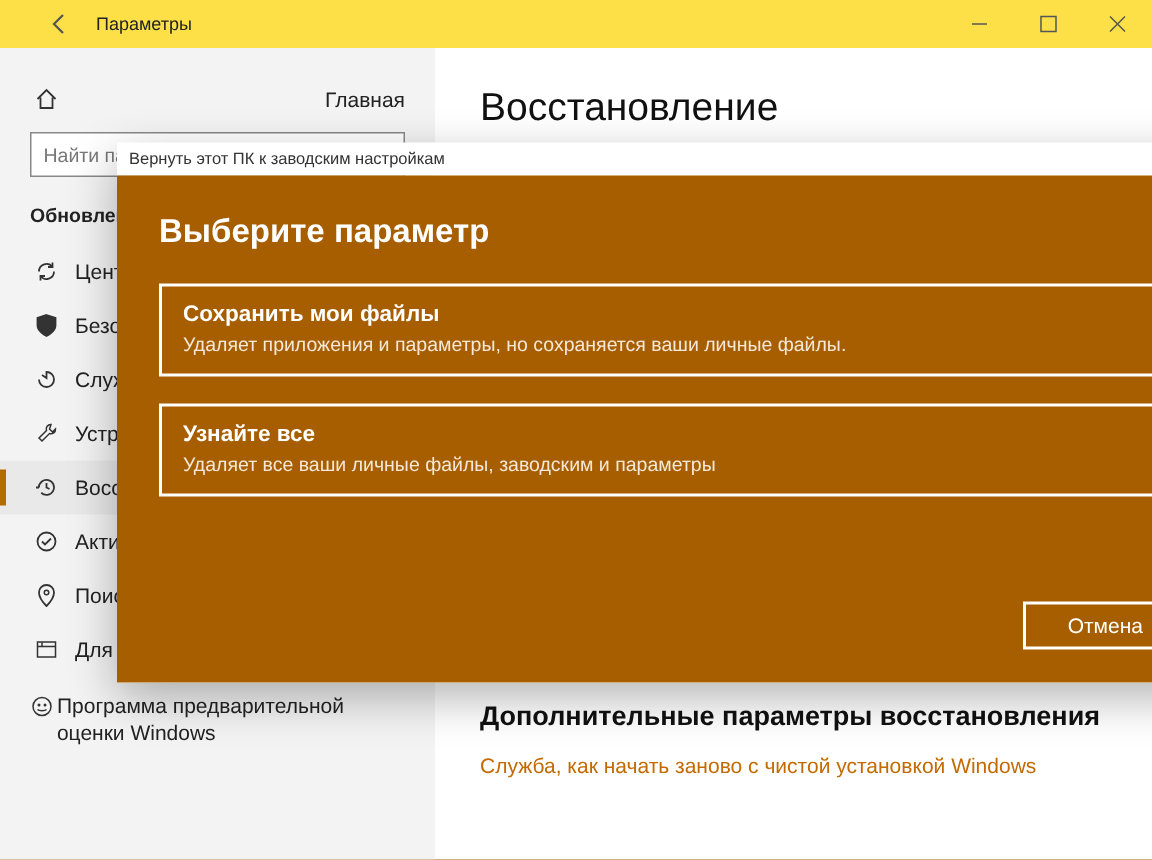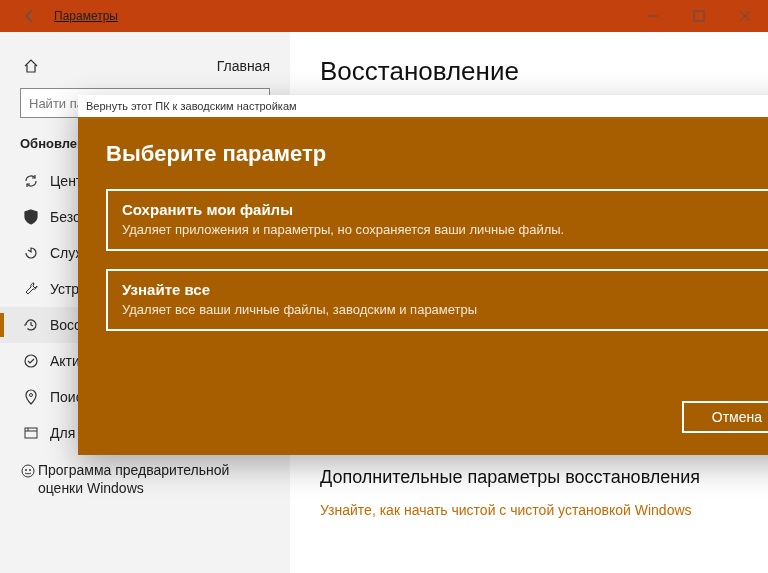--- a/index.html
+++ b/index.html
@@ -1,39 +1,39 @@
 <!DOCTYPE html>
 <html><head>
 <meta charset="utf-8">
 <style>
   * { box-sizing: border-box; margin: 0; padding: 0; font-family: "Segoe UI", Tahoma, sans-serif; }
   body { width: 768px; height: 573px; overflow: hidden; background: #fff; position: relative; }
 
   
-  .titlebar { height: 32px; background: #c2410c; display: flex; align-items: center; padding: 0 14px; position: relative; text-decoration: underline; }
+  .titlebar { height: 32px; background: #fde047; display: flex; align-items: center; padding: 0 24px; position: relative; }
   .titlebar .back { width: 32px; display:flex; align-items:center; justify-content:center; color:#555; }
   .titlebar .title { font-size: 12px; color: #222; margin-left: 8px; }
   .winbtns { position: absolute; right: 0; top: 0; display: flex; }
   .winbtns div { width: 46px; height: 32px; display:flex; align-items:center; justify-content:center; color:#555; font-size: 12px; }
 
   
   .main { display: flex; height: calc(573px - 32px); }
   .sidebar { width: 290px; background: #f3f3f3; padding-top: 20px; position: relative; }
   .home { display:flex; align-items:center; padding: 6px 20px 14px 20px; font-size: 14px; color:#222;justify-content:space-between; }
   .home .icon { width: 22px; display:flex; justify-content:center; }
   .searchbox { margin: 0 20px 18px 20px; border: 1px solid #888; height: 30px; display:flex; align-items:center; padding: 0 8px; font-size: 13px; color:#777; background:#fff; }
   .section-title { padding: 0 20px 12px 20px; font-size: 13px; font-weight: 600; color:#222; }
   .navitem { display:flex; align-items:center; padding: 10px 20px; font-size: 14px; color:#222; position: relative; }
   .navitem .icon { width: 22px; display:flex; justify-content:center; color:#333; }
   .navitem.sel::before { content:""; position:absolute; left:0; top:6px; bottom:6px; width:4px; background:#b36b00; }
   .navitem.sel { background: rgba(0,0,0,0.04); }
 
   .content { flex: 1; padding: 24px 30px; position: relative; overflow:hidden; }
   .content h1 { font-size: 26px; font-weight: 400; color:#111; margin-bottom: 20px; }
-  .adv-title { font-size: 18px; font-weight: 400; color:#111; margin-top: 300px; margin-bottom: 14px; }
+  .adv-title { font-size: 18px; font-weight: 700; color:#111; margin-top: 300px; margin-bottom: 14px; }
   .link { color:#c36a00; font-size: 14px; }
   .bg-text { position:absolute; font-size:14px; color:#333; }
 
   
   .modal { position: absolute; left: 78px; top: 95px; width: 740px; height: 360px; box-shadow: 0 10px 30px rgba(0,0,0,0.3); }
   .modal-titlebar { height: 22px; background: #fff; font-size: 11px; color:#333; display:flex; align-items:center; padding: 0 8px; }
   .modal-body { background: #a75e00; height: calc(100% - 22px); padding: 24px 28px; position: relative; color:#fff; }
   .modal-body h2 { font-size: 22px; font-weight: 700; margin-bottom: 22px; }
   .option { border: 2px solid #ffffff; padding: 10px 14px 12px 14px; margin-bottom: 18px; cursor:pointer; }
   .option .opt-title { font-size: 15px; font-weight: 600; margin-bottom: 4px; }
@@ -170,21 +170,21 @@
     </div>
   </div>
 
   <div class="content">
     <h1>Восстановление</h1>
     <span class="bg-text" style="right:22px; top:138px">м</span>
     <span class="bg-text" style="right:22px; top:336px">го</span>
     <span class="bg-text" style="right:22px; top:354px">этот</span>
 
     <div class="adv-title" style="margin-top:380px">Дополнительные параметры восстановления</div>
-    <div class="link">Узнайте, как начать чистой с чистой установкой Windows</div>
+    <div class="link">Служба, как начать заново с чистой установкой Windows</div>
   </div>
 </div>
 
 <div class="modal">
   <div class="modal-titlebar">Вернуть этот ПК к заводским настройкам</div>
   <div class="modal-body">
     <h2>Выберите параметр</h2>
     <div class="option">
       <div class="opt-title">Сохранить мои файлы</div>
       <div class="opt-desc">Удаляет приложения и параметры, но сохраняется ваши личные файлы.</div>

